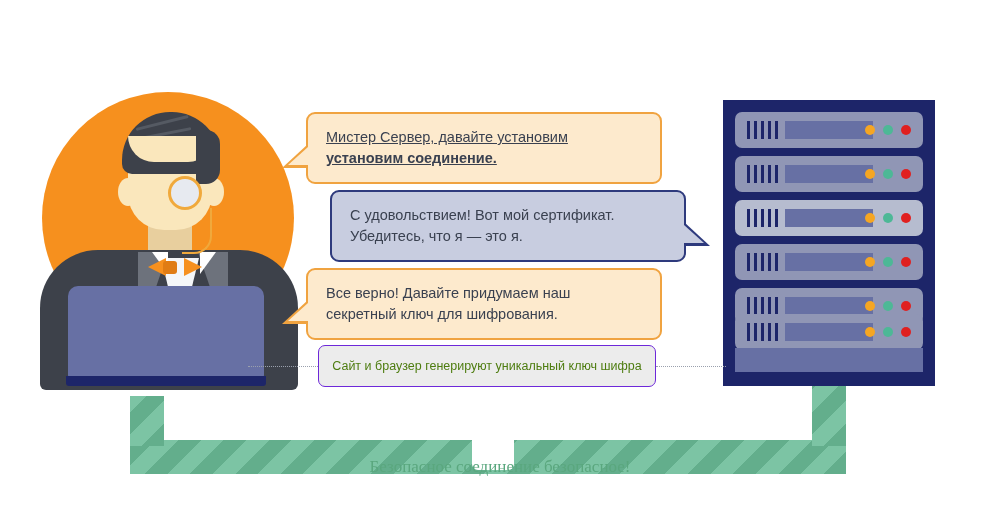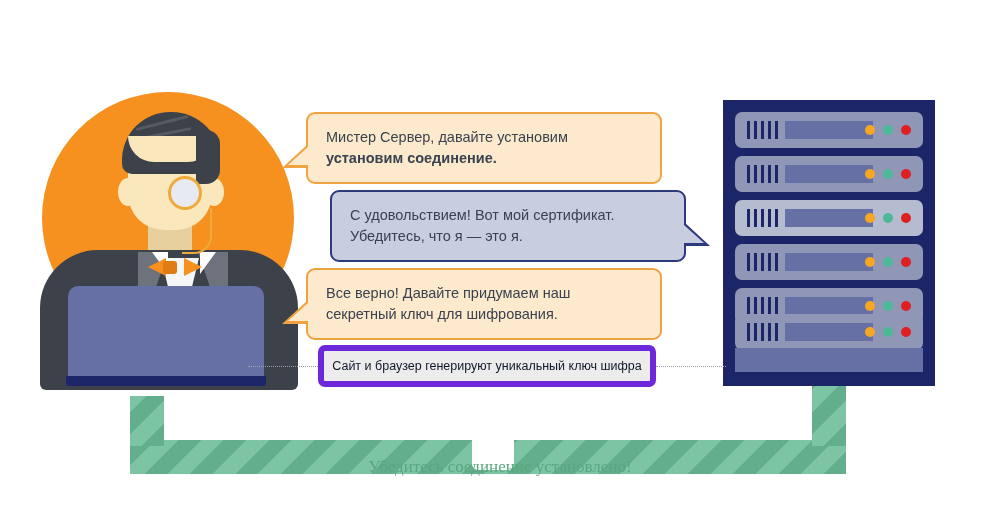--- a/index.html
+++ b/index.html
@@ -252,21 +252,21 @@
     background: #fdeacd;
     border: 2px solid #f0a340;
   }
   .bubble.blue {
     background: #c8cde0;
     border: 2px solid #2e3a7d;
   }
   .bubble b { font-weight: bold; }
   .tail { position: absolute; width: 0; height: 0; border-style: solid; }
 
-  #bubble1 { left: 306px; top: 112px; width: 356px; }
+  #bubble1 { left: 306px; top: 112px; width: 356px; text-decoration: underline; }
   #bubble1 .tail-outer {
     left: -26px; bottom: 14px;
     border-width: 0 0 24px 26px;
     border-color: transparent transparent #f0a340 transparent;
   }
   #bubble1 .tail-inner {
     left: -20px; bottom: 17px;
     border-width: 0 0 18px 20px;
     border-color: transparent transparent #fdeacd transparent;
   }
@@ -295,27 +295,27 @@
     border-color: transparent transparent #fdeacd transparent;
   }
 
   
   #keynote {
     position: absolute;
     left: 318px; top: 345px;
     width: 338px; height: 42px;
     box-sizing: border-box;
     background: #ececec;
-    border: 6px solid #6d28d9;
+    border: 1px solid #6d28d9;
     border-radius: 7px;
     display: flex;
     align-items: center;
     justify-content: center;
     font-size: 12.5px;
-    color: #0f172a;
+    color: #4d7c0f;
   }
   .dotline {
     position: absolute;
     top: 366px; height: 0;
     border-top: 1px dotted #9aa0ad;
   }
   #dotline-left  { left: 248px; width: 70px; }
   #dotline-right { left: 656px; width: 70px; }
 
   
@@ -495,15 +495,15 @@
   <div class="dotline" id="dotline-right"></div>
   <div id="keynote">
     <span>Сайт и браузер генерируют уникальный ключ шифра</span>
   </div>
 
   <svg id="padlock" viewBox="0 0 60 76">
     <path d="M30 2c-10 0-17 7.6-17 17.5V34h9V19.5C22 13 25.6 9.5 30 9.5s8 3.5 8 10V34h9V19.5C47 9.6 40 2 30 2z" fill="#ffffff"></path>
     <rect x="9" y="33" width="42" height="41" rx="6" fill="#ffffff"></rect>
   </svg>
 
-  <div id="caption">Убедитесь соединение установлено!</div>
+  <div id="caption">Безопасное соединение безопасное!</div>
 
 </div>
 
 </body></html>

